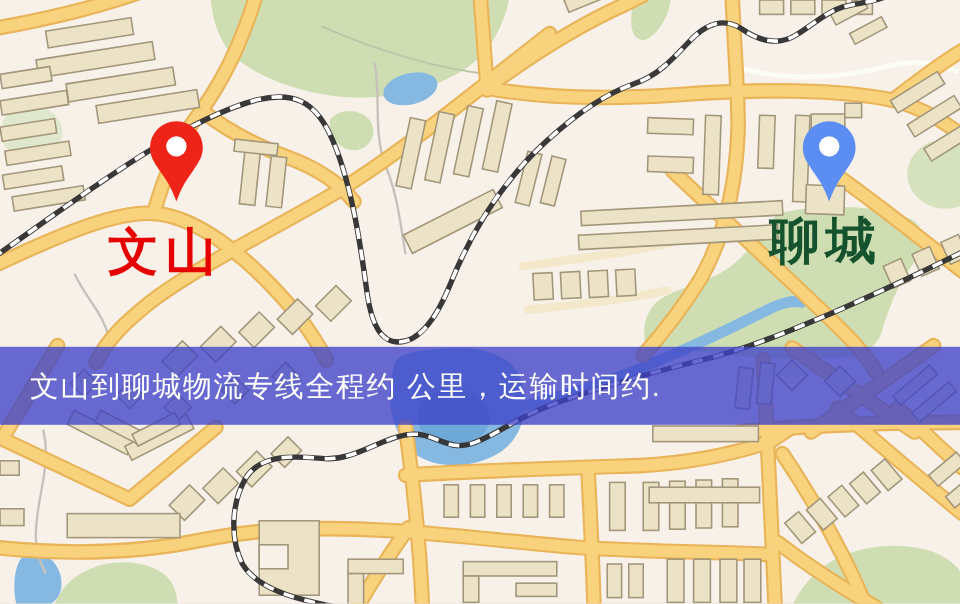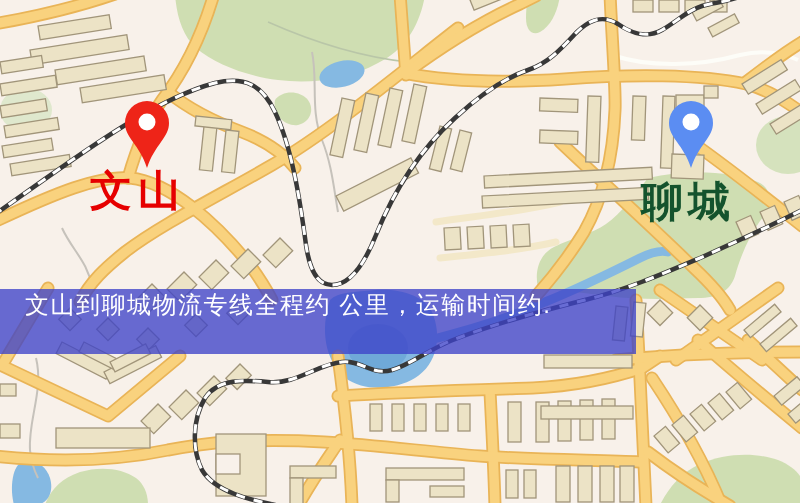--- a/index.html
+++ b/index.html
@@ -2,22 +2,22 @@
 <html><head>
 <meta charset="utf-8">
 <style>
   html,body{margin:0;padding:0;background:#e9e4dc;}
   #stage{position:relative;width:800px;height:503px;overflow:hidden;
          font-family:"Liberation Sans","DejaVu Sans",sans-serif;}
   #stage svg{position:absolute;left:0;top:0;}
   .city-label{position:absolute;font-family:"Liberation Serif","DejaVu Serif",serif;
               font-weight:bold;font-size:42px;line-height:1;letter-spacing:6px;
               white-space:nowrap;user-select:none;}
-  #banner{position:absolute;left:0;top:289px;width:636px;height:65px;
-          display:flex;box-sizing:border-box;padding-left:25px;}
+  #banner{position:absolute;left:0;top:289px;width:800px;height:65px;
+          display:flex;align-items:center;box-sizing:border-box;padding-left:25px;}
   #banner span{font-size:24px;letter-spacing:1.5px;white-space:nowrap;}
 </style>
 </head>
 <body>
 
 <div id="stage">
 
 <svg width="800" height="503" viewBox="0 0 800 503">
   <defs>
     <g id="roadset">
@@ -213,21 +213,21 @@
     <path d="M0,0 C-4,-12 -9,-19 -14,-26 C-19,-33 -22,-38 -22,-45 A22,22 0 1 1 22,-45 C22,-38 19,-33 14,-26 C9,-19 4,-12 0,0 Z" fill="#ee2418"></path>
     <circle cx="0" cy="-46" r="8.5" fill="#ffffff"></circle>
   </g>
 
   <g transform="translate(691,168)">
     <path d="M0,0 C-4,-12 -9,-19 -14,-26 C-19,-33 -22,-38 -22,-45 A22,22 0 1 1 22,-45 C22,-38 19,-33 14,-26 C9,-19 4,-12 0,0 Z" fill="#5b8df2"></path>
     <circle cx="0" cy="-46" r="8.5" fill="#ffffff"></circle>
   </g>
 </svg>
 
-<div class="city-label" style="left: 90px; top: 170px; color: rgb(230, 0, 0);">文山</div>
+<div class="city-label" style="left: 90px; top: 190px; color: rgb(230, 0, 0);">文山</div>
 
 <div class="city-label" style="left: 641px; top: 181px; letter-spacing: 5px; color: #14532d;">聊城</div>
 
 <div id="banner" style="background: rgba(62, 66, 200, 0.78);">
   <span style="color: rgb(255, 255, 255);">文山到聊城物流专线全程约 公里，运输时间约.</span>
 </div>
 
 </div>
 
 </body></html>

